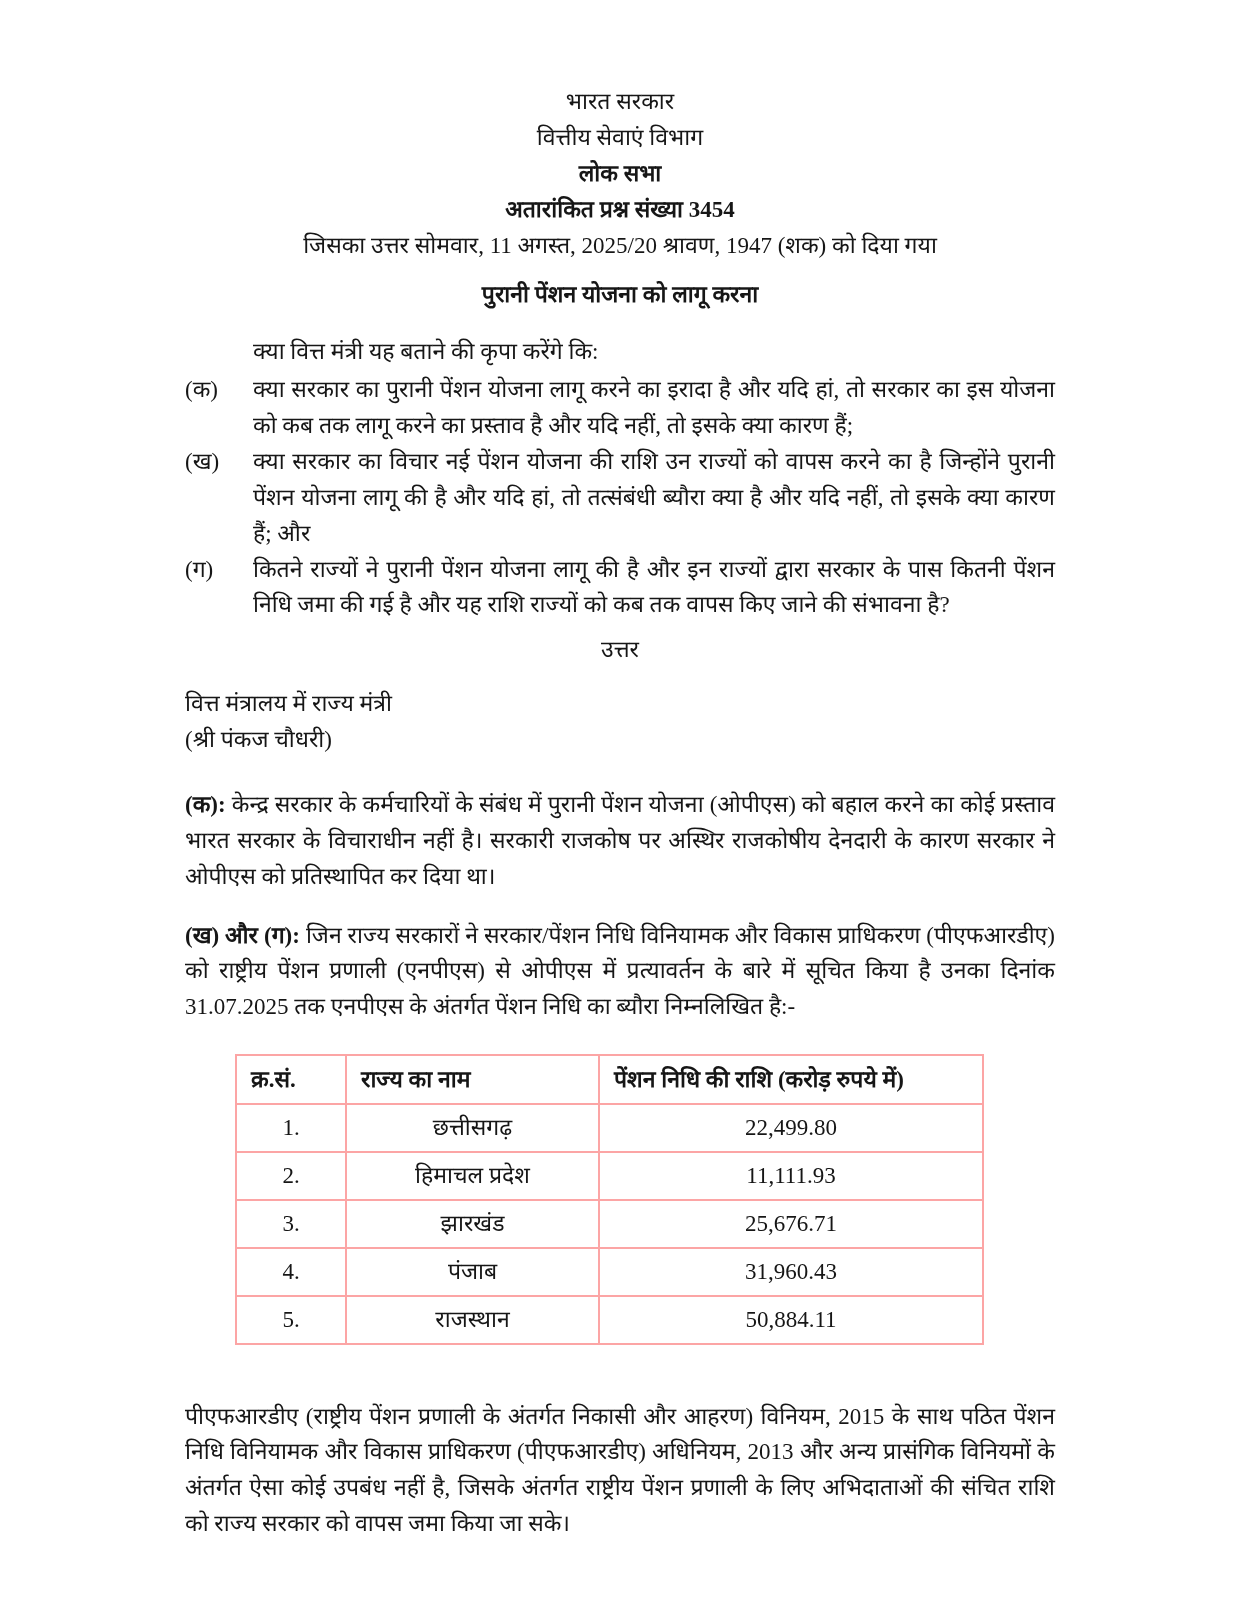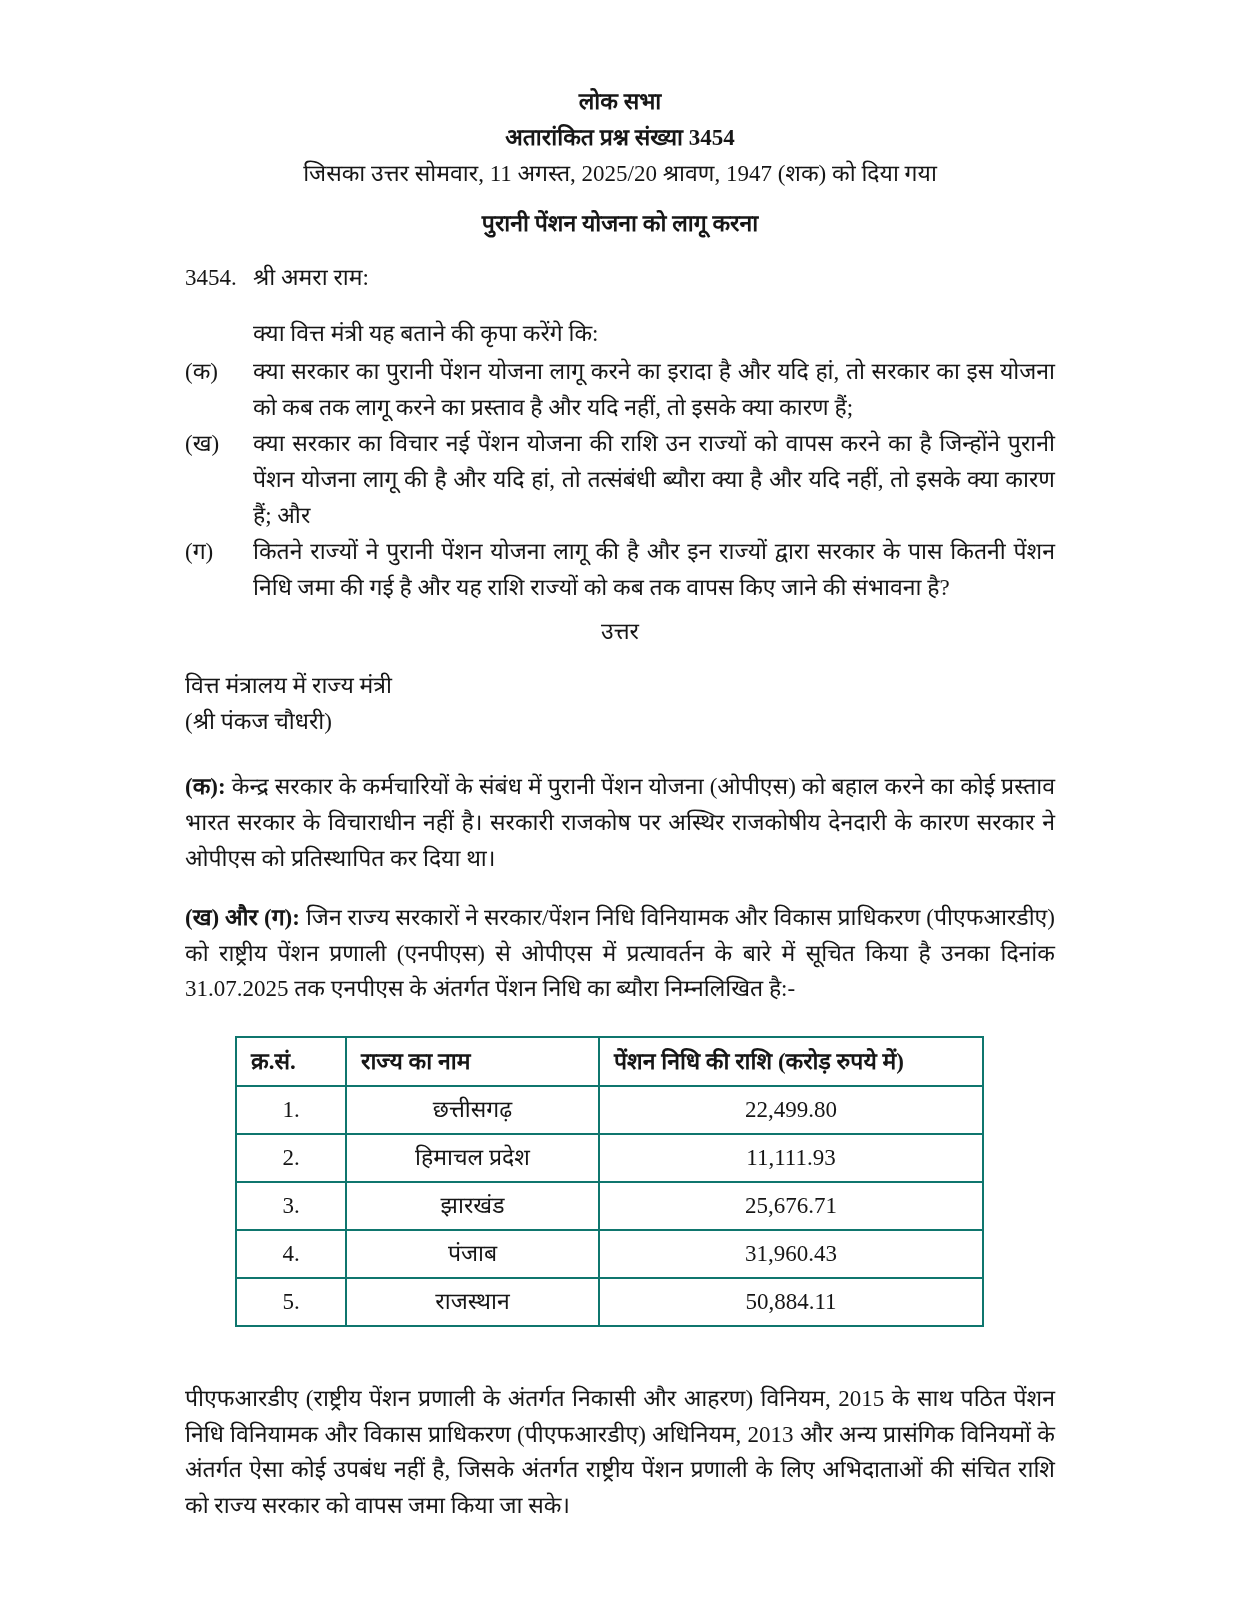--- a/index.html
+++ b/index.html
@@ -60,21 +60,21 @@
   .closing { margin-top: 54px; }
   .inline-label { font-weight: bold; }
   table.fund-table {
     border-collapse: collapse;
     margin: 29px 0 0 50px;
     width: 747px;
     table-layout: fixed;
   }
   table.fund-table th,
   table.fund-table td {
-    border: 2px solid #0f766e;
+    border: 2px solid #fca5a5;
     padding: 5px 14px;
     box-sizing: border-box;
     font-size: 23px;
   }
   table.fund-table th {
     text-align: left;
     font-weight: bold;
     height: 49px;
   }
   table.fund-table td {
@@ -86,31 +86,29 @@
   td.cell-serial { text-align: center; }
   td.cell-state  { text-align: center; padding-left: 26px; }
   td.cell-amount { text-align: center; }
 </style>
 </head>
 <body>
 
 <div class="page">
 
   <div>
+    <div class="hdr-line">भारत सरकार</div>
+    <div class="hdr-line">वित्तीय सेवाएं विभाग</div>
     <div class="hdr-line bold">लोक सभा</div>
     <div class="hdr-line bold">अतारांकित प्रश्न संख्या 3454</div>
     <div class="hdr-line">जिसका उत्तर सोमवार, 11 अगस्त, 2025/20 श्रावण, 1947 (शक) को दिया गया</div>
     <div class="doc-title">पुरानी पेंशन योजना को लागू करना</div>
   </div>
 
   <div class="q-block">
-    <div class="q-row">
-      <span class="q-label">3454.</span>
-      <span class="q-text">श्री अमरा राम:</span>
-    </div>
     <div class="q-intro">क्या वित्त मंत्री यह बताने की कृपा करेंगे कि:</div>
 
     <div class="q-row">
       <span class="q-label">(क)</span>
       <span class="q-text">क्या सरकार का पुरानी पेंशन योजना लागू करने का इरादा है और यदि हां, तो सरकार का इस योजना को कब तक लागू करने का प्रस्ताव है और यदि नहीं, तो इसके क्या कारण हैं;</span>
     </div>
     <div class="q-row">
       <span class="q-label">(ख)</span>
       <span class="q-text">क्या सरकार का विचार नई पेंशन योजना की राशि उन राज्यों को वापस करने का है जिन्होंने पुरानी पेंशन योजना लागू की है और यदि हां, तो तत्संबंधी ब्यौरा क्या है और यदि नहीं, तो इसके क्या कारण हैं; और</span>
     </div>

